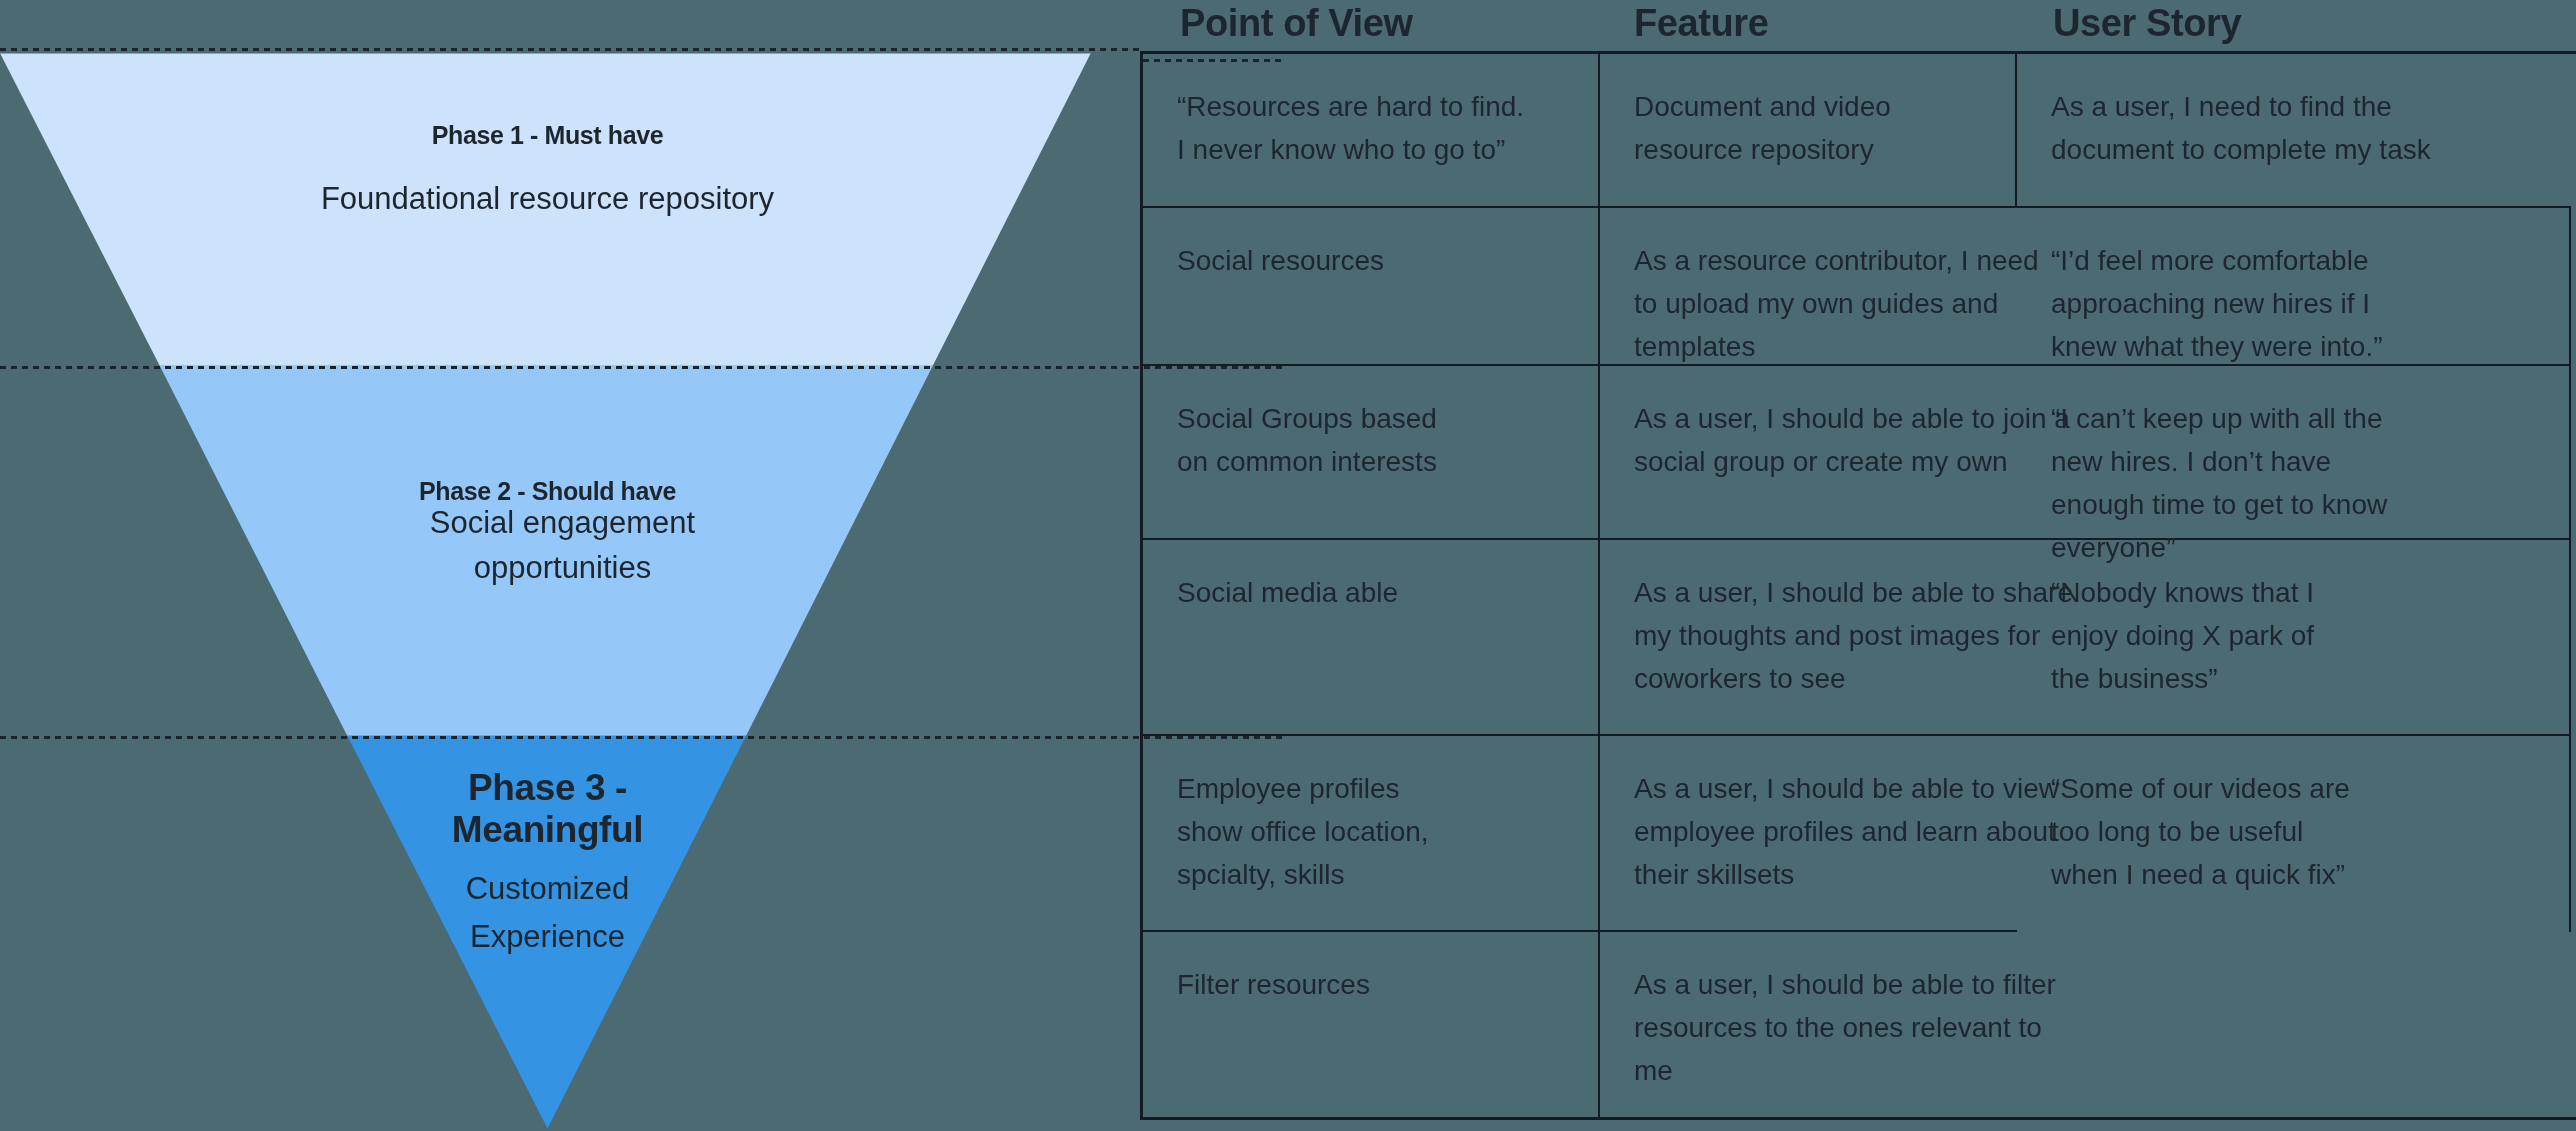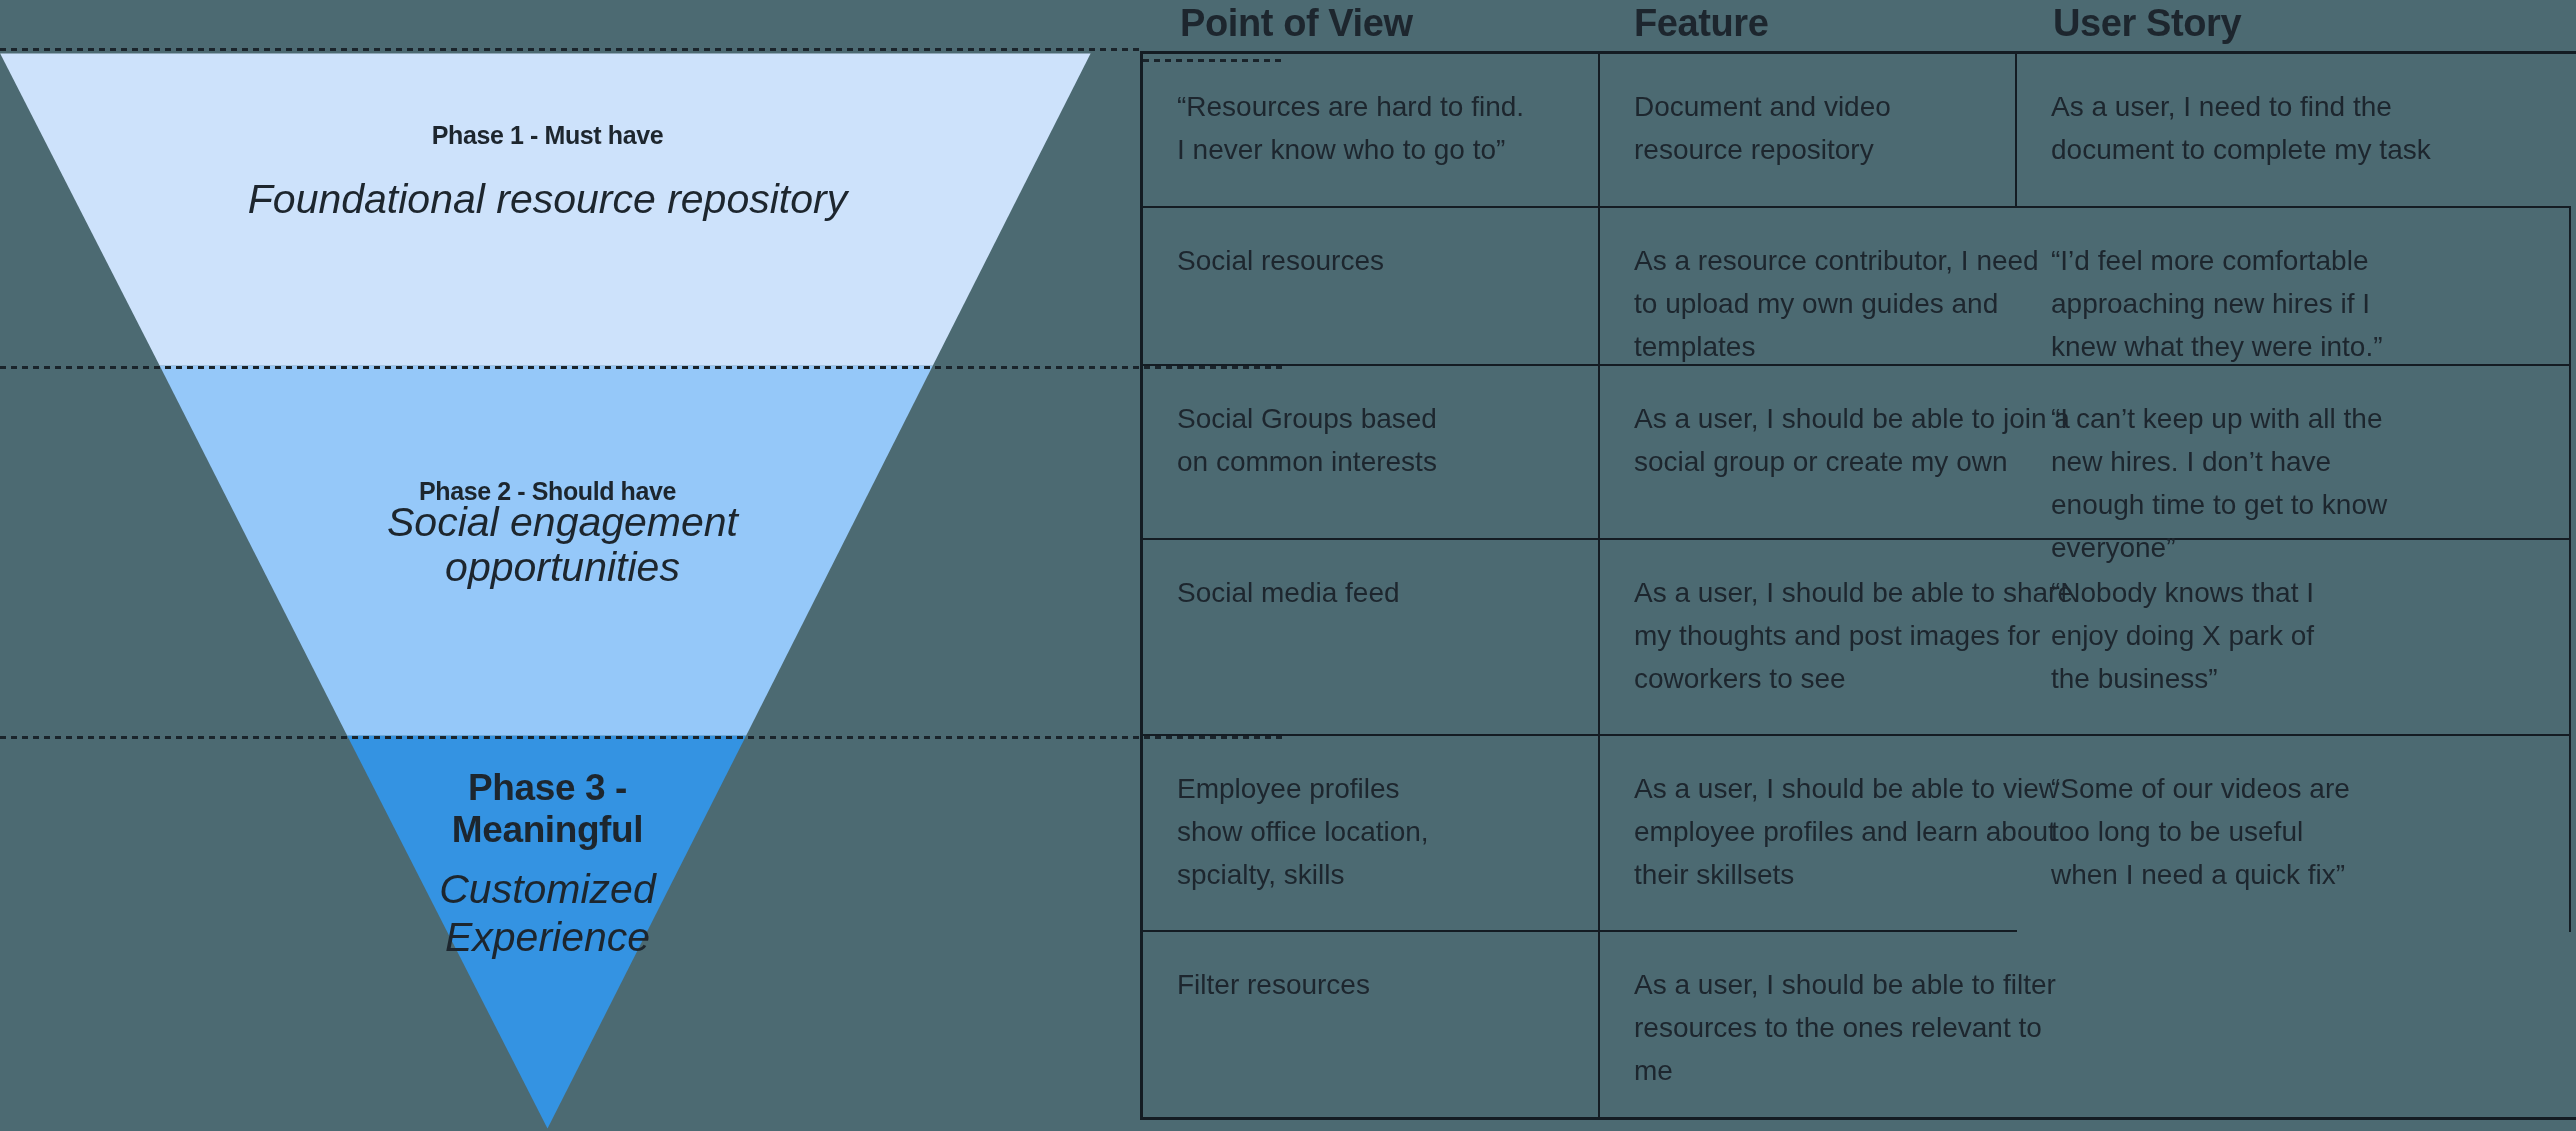--- a/index.html
+++ b/index.html
@@ -24,21 +24,21 @@
   }
   .dots-top{left:0;top:48px;width:1140px;}
   .dots-top-frag{left:1143px;top:59px;width:143px;}
   .dots-mid1{left:0;top:366px;width:1283px;}
   .dots-mid2{left:0;top:736px;width:1283px;}
   .phase-label{
     position:absolute;left:0;width:1095px;
     text-align:center;z-index:4;white-space:pre;
   }
   .phase-title{font-weight:bold;font-size:25px;letter-spacing:-0.4px;line-height:42px;}
-  .phase-sub{font-size:41px;line-height:46px;font-style:italic;}
+  .phase-sub{font-size:31px;line-height:46px;}
   .p1-title{top:114px;}
   .p1-sub{top:176px;}
   .p2-title{top:470px;}
   .p2-sub{top:500px;line-height:45px;margin-left:15px;}
   .p3-title{top:767px;font-size:37px;}
   .p3-sub{top:865px;line-height:48px;}
   .hdr{
     position:absolute;top:1.7px;z-index:4;
     font-size:38px;font-weight:bold;letter-spacing:-0.4px;white-space:pre;
   }
@@ -114,21 +114,21 @@
 knew what they were into.”</div>
   <div class="cell">Social Groups based
 on common interests</div>
   <div class="cell last-col">As a user, I should be able to join a
 social group or create my own</div>
 
   <div class="cell">“I can’t keep up with all the
 new hires. I don’t have
 enough time to get to know
 everyone”</div>
-  <div class="cell">Social media feed</div>
+  <div class="cell">Social media able</div>
   <div class="cell last-col">As a user, I should be able to share
 my thoughts and post images for
 coworkers to see</div>
 
   <div class="cell">“Nobody knows that I
 enjoy doing X park of
 the business”</div>
   <div class="cell">Employee profiles
 show office location,
 spcialty, skills</div>

